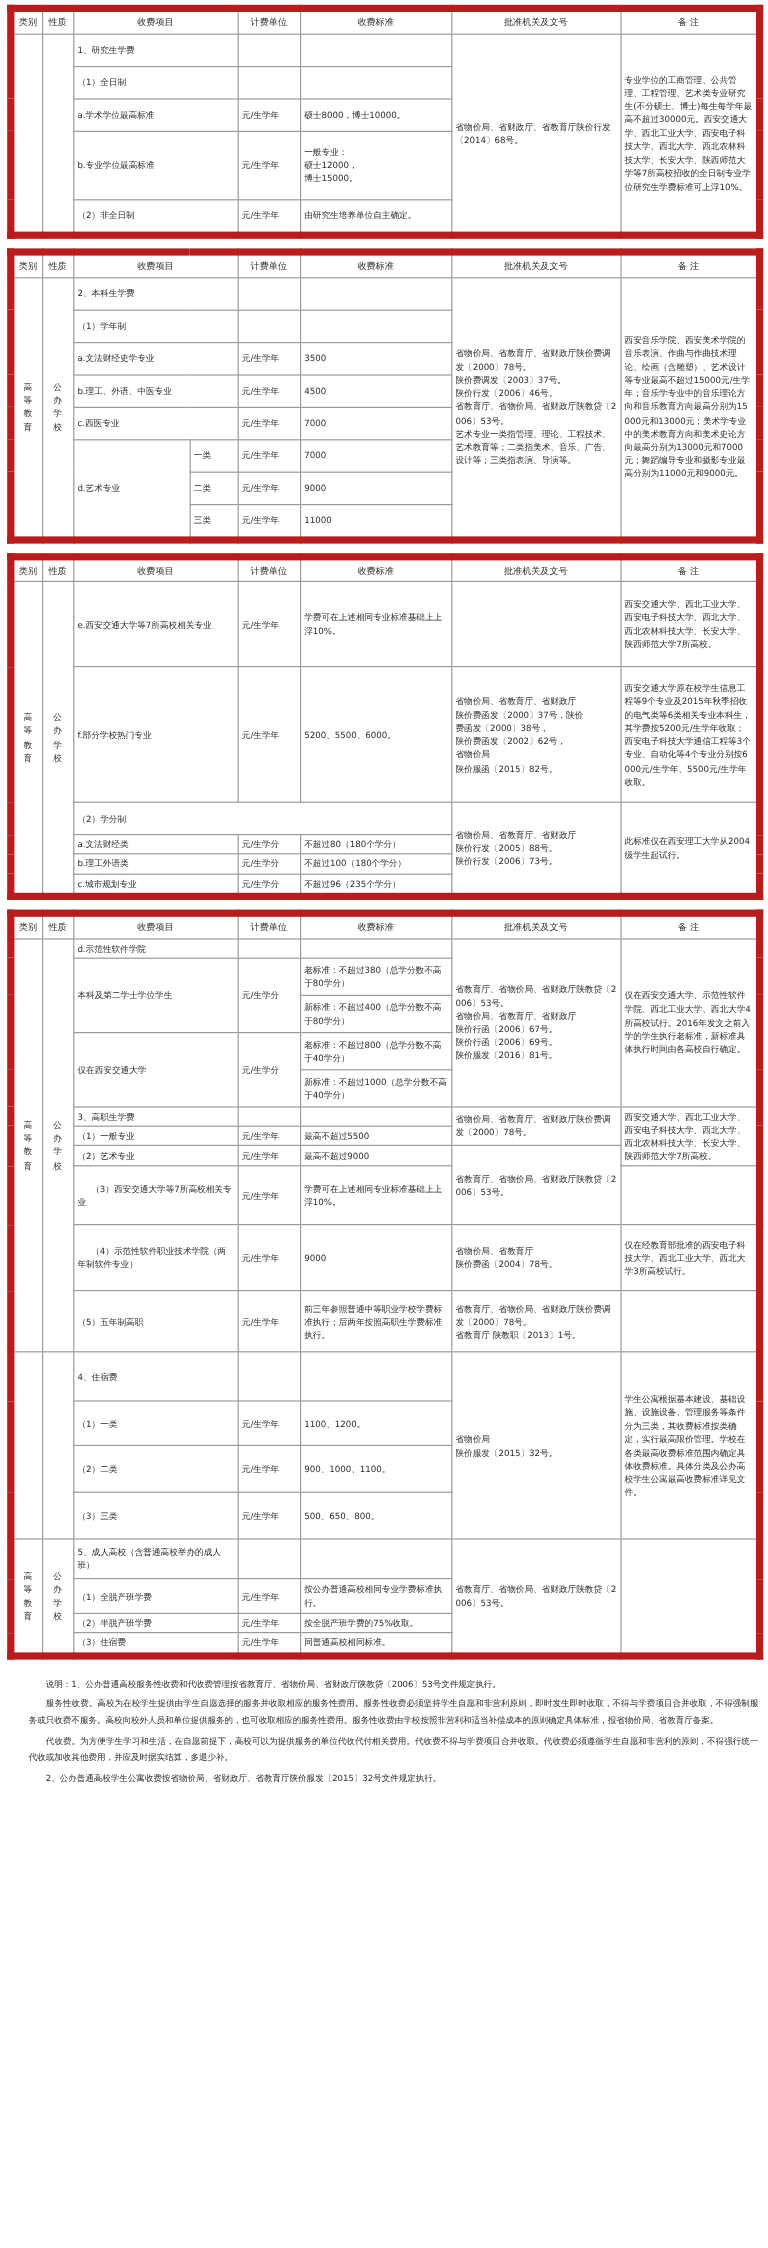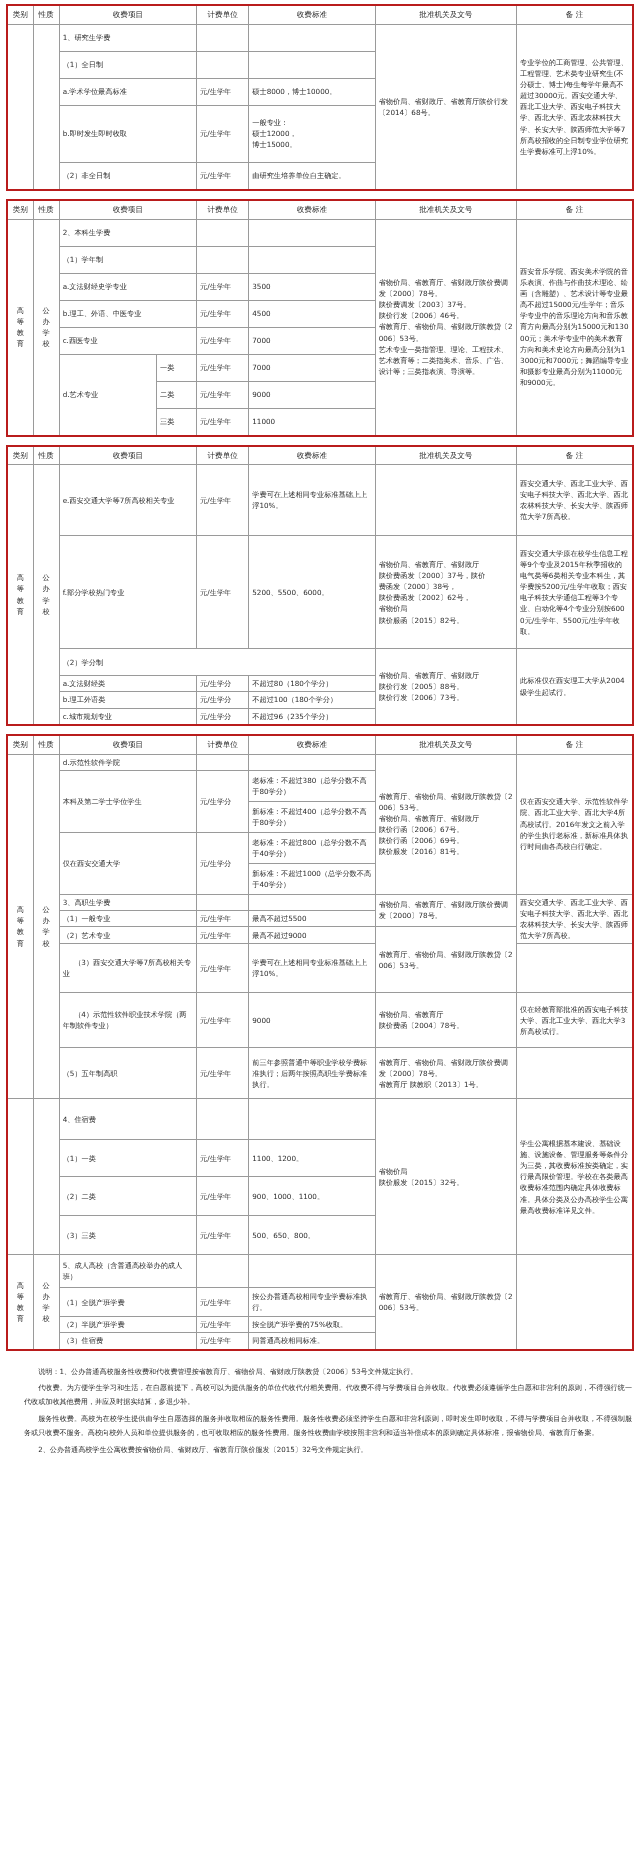--- a/index.html
+++ b/index.html
@@ -17,21 +17,21 @@
   .page {
     width: 640px;
     box-sizing: border-box;
     padding: 4px 6px 10px 6px;
   }
   table.fee {
     width: 628px;
     border-collapse: collapse;
     table-layout: fixed;
     margin: 0 0 8px 0;
-    border: 2px solid #b91c1c;
+    border: 6px solid #b91c1c;
   }
   table.fee td, table.fee th {
     border: 1px solid #9a9a9a;
     font-size: 7.2px;
     line-height: 1.55;
     padding: 2px 3px;
     vertical-align: middle;
     font-weight: normal;
     word-break: break-all;
   }
@@ -112,21 +112,21 @@
         <td class="c-left tall">（1）全日制</td>
         <td class="c-center"></td>
         <td class="c-left"></td>
       </tr>
       <tr>
         <td class="c-left tall">a.学术学位最高标准</td>
         <td class="c-center">元/生学年</td>
         <td class="c-left">硕士8000，博士10000。</td>
       </tr>
       <tr>
-        <td class="c-left" style="height:52px">b.即时发生即时收取</td>
+        <td class="c-left" style="height:52px">b.专业学位最高标准</td>
         <td class="c-center">元/生学年</td>
         <td class="c-left" style="white-space:pre-line">一般专业：
 硕士12000，
 博士15000。</td>
       </tr>
       <tr>
         <td class="c-left tall">（2）非全日制</td>
         <td class="c-center">元/生学年</td>
         <td class="c-left">由研究生培养单位自主确定。</td>
       </tr>
@@ -458,18 +458,18 @@
       <tr>
         <td class="c-left">（3）住宿费</td>
         <td class="c-center">元/生学年</td>
         <td class="c-left">同普通高校相同标准。</td>
       </tr>
     </tbody>
   </table>
 
   <div class="notes">
     <p class="indent">说明：1、公办普通高校服务性收费和代收费管理按省教育厅、省物价局、省财政厅陕教贷〔2006〕53号文件规定执行。</p>
+    <p class="indent">服务性收费。高校为在校学生提供由学生自愿选择的服务并收取相应的服务性费用。服务性收费必须坚持学生自愿和非营利原则，即时发生即时收取，不得与学费项目合并收取，不得强制服务或只收费不服务。高校向校外人员和单位提供服务的，也可收取相应的服务性费用。服务性收费由学校按照非营利和适当补偿成本的原则确定具体标准，报省物价局、省教育厅备案。</p>
     <p class="indent">代收费。为方便学生学习和生活，在自愿前提下，高校可以为提供服务的单位代收代付相关费用。代收费不得与学费项目合并收取。代收费必须遵循学生自愿和非营利的原则，不得强行统一代收或加收其他费用，并应及时据实结算，多退少补。</p>
-    <p class="indent">服务性收费。高校为在校学生提供由学生自愿选择的服务并收取相应的服务性费用。服务性收费必须坚持学生自愿和非营利原则，即时发生即时收取，不得与学费项目合并收取，不得强制服务或只收费不服务。高校向校外人员和单位提供服务的，也可收取相应的服务性费用。服务性收费由学校按照非营利和适当补偿成本的原则确定具体标准，报省物价局、省教育厅备案。</p>
     <p class="indent">2、公办普通高校学生公寓收费按省物价局、省财政厅、省教育厅陕价服发〔2015〕32号文件规定执行。</p>
   </div>
 
 </div>
 
 </body></html>

